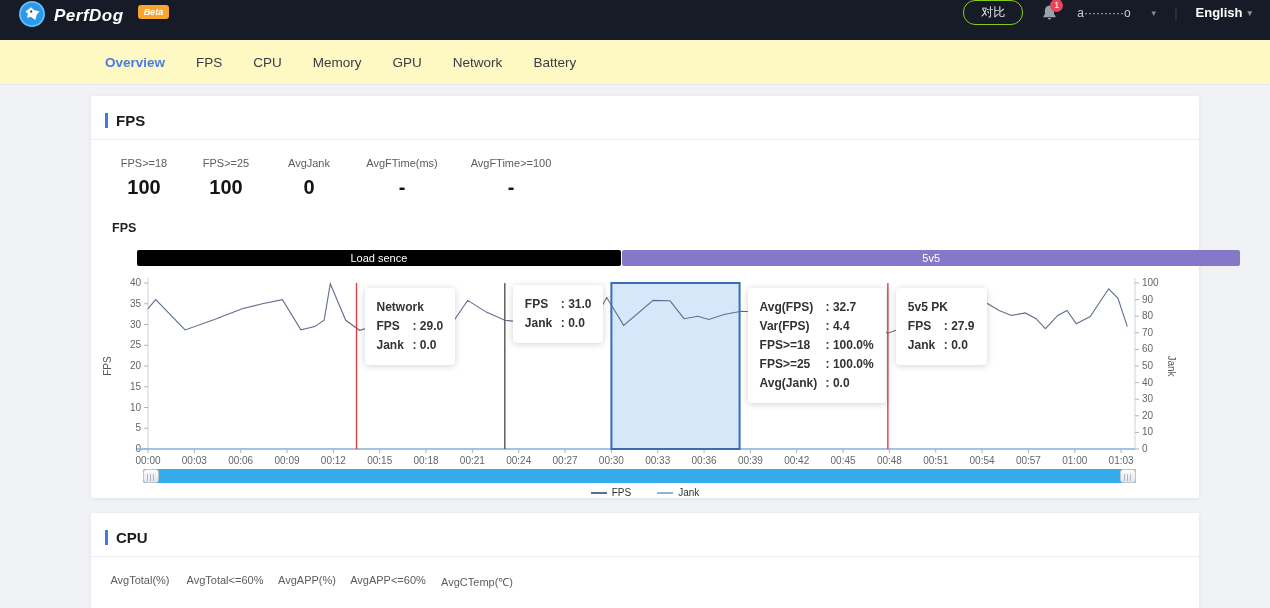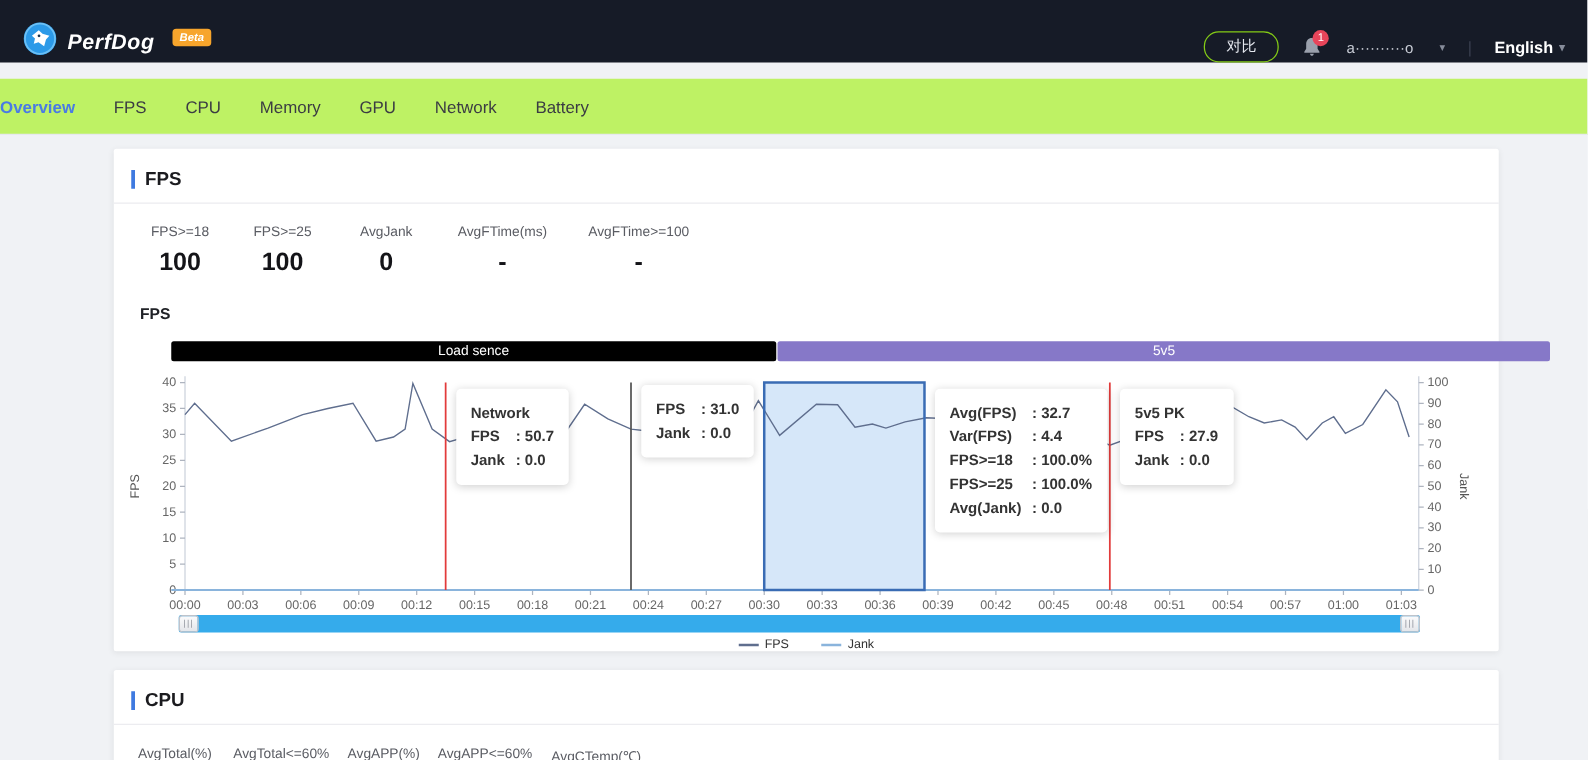--- a/index.html
+++ b/index.html
@@ -1,38 +1,38 @@
 <!DOCTYPE html>
 <html><head>
 <meta charset="utf-8">
 <style>
   * { margin:0; padding:0; box-sizing:border-box; }
   html,body { width:1270px; height:608px; overflow:hidden; background:#f0f2f5;
     font-family:"Liberation Sans", sans-serif; }
 
   
-  .header { height:50px; background:#161b27; display:flex; align-items:flex-end; padding:0 18px; }
+  .header { height:40px; background:#161b27; display:flex; align-items:flex-start; padding:0 18px; }
   .logo-wrap { display:flex; align-items:center; gap:8px; }
   .brand { color:#fff; font-size:17px; font-weight:bold; font-style:italic; letter-spacing:.5px; }
   .beta { background:#f7a52c; color:#fff; font-size:9px; font-weight:bold; font-style:italic;
     padding:2px 6px; border-radius:3px; margin-left:6px; position:relative; top:-4px; }
   .header-right { margin-left:auto; display:flex; align-items:center; gap:18px; }
   .compare-btn { border:1px solid #84cc16; border-radius:12px; background:transparent;
     color:#e4e7ee; font-size:12px; padding:3px 17px; cursor:pointer; }
   .bell-wrap { position:relative; width:18px; height:18px; }
   .badge { position:absolute; top:-5px; left:9px; background:#e8455a; color:#fff; font-size:9px;
     min-width:13px; height:13px; border-radius:7px; display:flex; align-items:center; justify-content:center; padding:0 3px; }
   .account { color:#c9cdd6; font-size:12px; display:flex; align-items:center; gap:21px; }
   .caret { color:#868c9a; font-size:9px; }
   .hdr-divider { color:#3a4050; font-size:13px; }
   .lang { color:#fff; font-size:13px; font-weight:bold; display:flex; align-items:center; gap:5px; }
 
   
-  .nav { height:45px; background:#bef264; border-bottom:1px solid #e7e9ed;
-    display:flex; align-items:center; gap:31px;margin-top:13px; }
+  .nav { height:45px; background:#fef9c3; border-bottom:1px solid #e7e9ed;
+    display:flex; align-items:center; padding-left:105px; gap:31px; }
   .nav-tab { font-size:13.5px; color:#3b3c43; cursor:pointer; }
   .nav-tab.active { color:#4a7be4; font-weight:bold; }
 
   
   .main { padding-top:11px; }
   .card { width:1108px; margin-left:91px; background:#fff; border-radius:2px;
     box-shadow:0 1px 5px rgba(0,0,0,.07); }
   .card + .card { margin-top:15px; }
   .card-head { padding:16px 14px 10px 14px; border-bottom:1px solid #ececf0;
     display:flex; align-items:center; }
@@ -261,21 +261,21 @@
         <div class="sb-handle right">|||</div>
       </div>
     <div class="scene-bar" style="left: 46.0333px; width: 483.615px; background: #000000;">Load sence</div>
         <div class="scene-bar" style="left: 531.192px; width: 618px; background: rgb(134, 120, 200);">5v5</div>
         <div class="tooltip" style="left: 273.521px; top: 38px;">
           <div class="tt-row">
             <span class="tt-l">Network</span>
           </div>
           <div class="tt-row">
             <span class="tt-l">FPS</span>
-            <span class="tt-v">: 50.7</span>
+            <span class="tt-v">: 29.0</span>
           </div>
           <div class="tt-row">
             <span class="tt-l">Jank</span>
             <span class="tt-v">: 0.0</span>
           </div>
         </div>
         <div class="tooltip" style="left: 421.803px; top: 35px;">
           <div class="tt-row">
             <span class="tt-l">FPS</span>
             <span class="tt-v">: 31.0</span>

